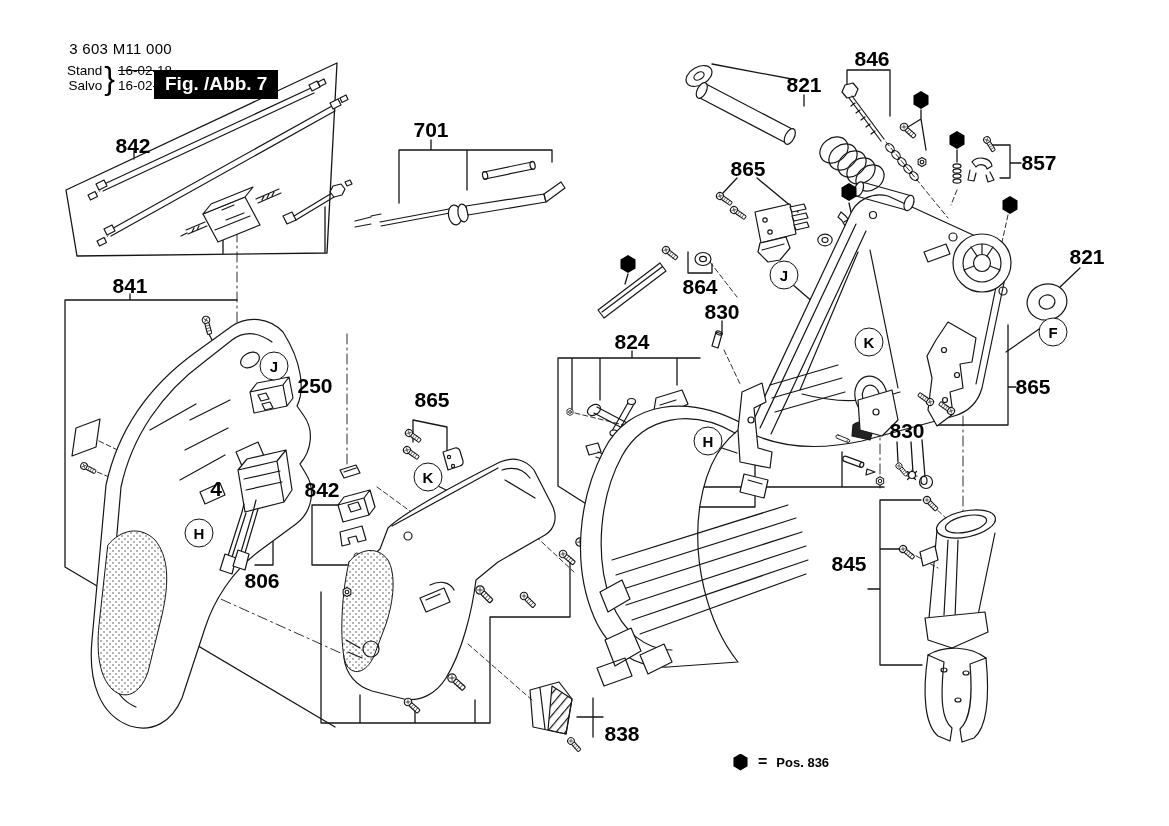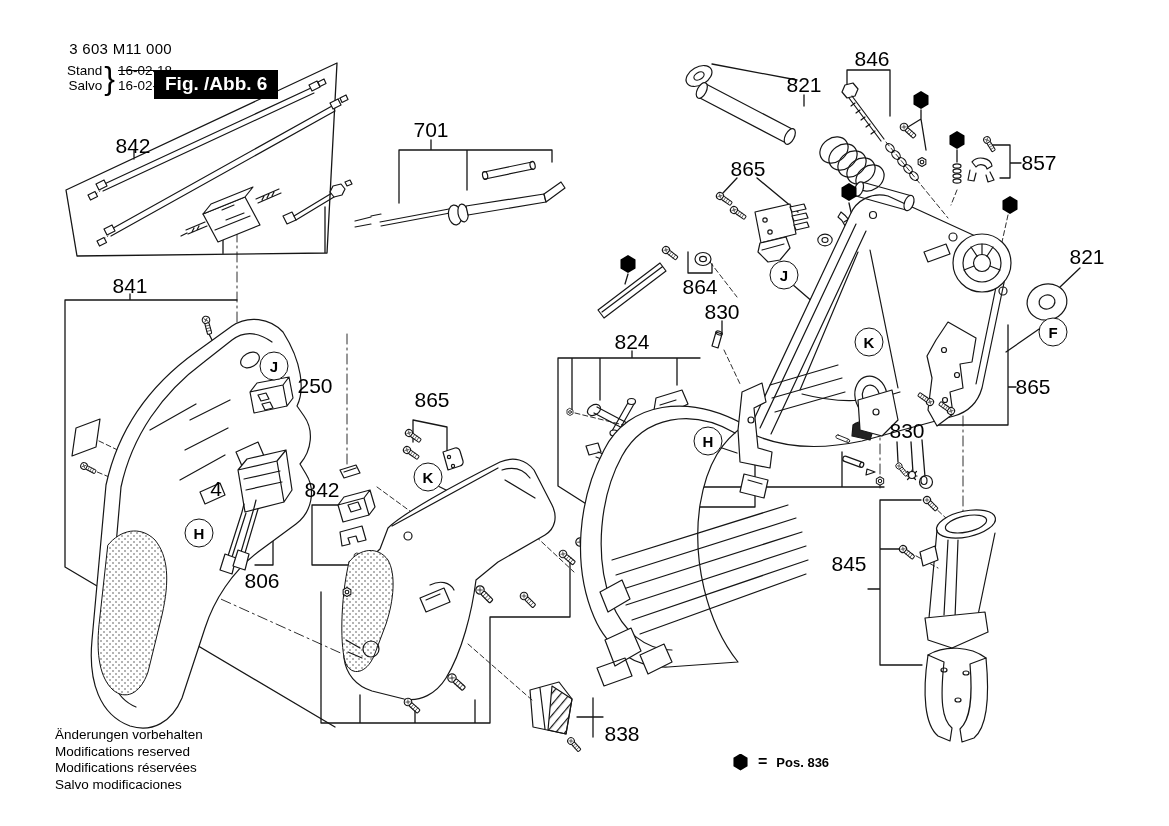--- a/index.html
+++ b/index.html
@@ -11,21 +11,21 @@
   .hdr{position:absolute;left:55px;top:40px;z-index:3;text-align:right;}
   .pcode{font-size:15px;letter-spacing:.3px;}
   .si{display:flex;align-items:center;margin-top:6px;}
   .sicol{display:flex;flex-direction:column;font-size:13.5px;line-height:15px;margin-left:12px;}
   .brace{font-size:32px;font-weight:400;line-height:28px;margin:0 3px 0 2px;}
   .dates{display:flex;flex-direction:column;font-size:13.5px;line-height:15px;}
   .strike{text-decoration:line-through;}
   .figbox{position:absolute;left:154px;top:70px;background:#000;color:#fff;
           font-size:19px;font-weight:bold;padding:3px 11px 4px 11px;z-index:3;white-space:nowrap;}
   
-  .plbl{position:absolute;transform:translate(-50%,-50%);font-size:21px;font-weight:normal;
+  .plbl{position:absolute;transform:translate(-50%,-50%);font-size:21px;font-weight:bold;
         white-space:nowrap;z-index:4;}
   .callout{position:absolute;width:27px;height:27px;border:1.8px solid #111;border-radius:50%;
            background:#fff;display:flex;align-items:center;justify-content:center;
            font-size:15px;font-weight:bold;transform:translate(-50%,-50%);z-index:4;}
   .hexm{position:absolute;width:16px;height:18px;background:#000;transform:translate(-50%,-50%);
         clip-path:polygon(50% 0,97% 25%,97% 75%,50% 100%,3% 75%,3% 25%);z-index:4;}
   
   .notes{position:absolute;left:55px;top:727px;font-size:13.5px;line-height:16.5px;z-index:3;}
   .legend{position:absolute;left:733px;top:753px;display:flex;align-items:center;z-index:3;}
   .legend .hexi{width:15px;height:17px;background:#000;
@@ -406,28 +406,22 @@
         <span>Stand</span>
         <span>Salvo</span>
       </div>
       <div class="brace">}</div>
       <div class="dates">
         <span class="strike">16-02-18</span>
         <span>16-02-25</span>
       </div>
     </div>
   </div>
-  <div class="figbox">Fig. /Abb. 6</div>
-
-  <div class="notes">
-    <div>Änderungen vorbehalten</div>
-    <div>Modifications reserved</div>
-    <div>Modifications réservées</div>
-    <div>Salvo modificaciones</div>
-  </div>
+  <div class="figbox">Fig. /Abb. 7</div>
+
 
   <div class="legend">
     <div class="hexi"></div>
     <span class="eq">=</span>
     <span class="ptxt">Pos. 836</span>
   </div>
 
 </div>
 
 </body></html>

